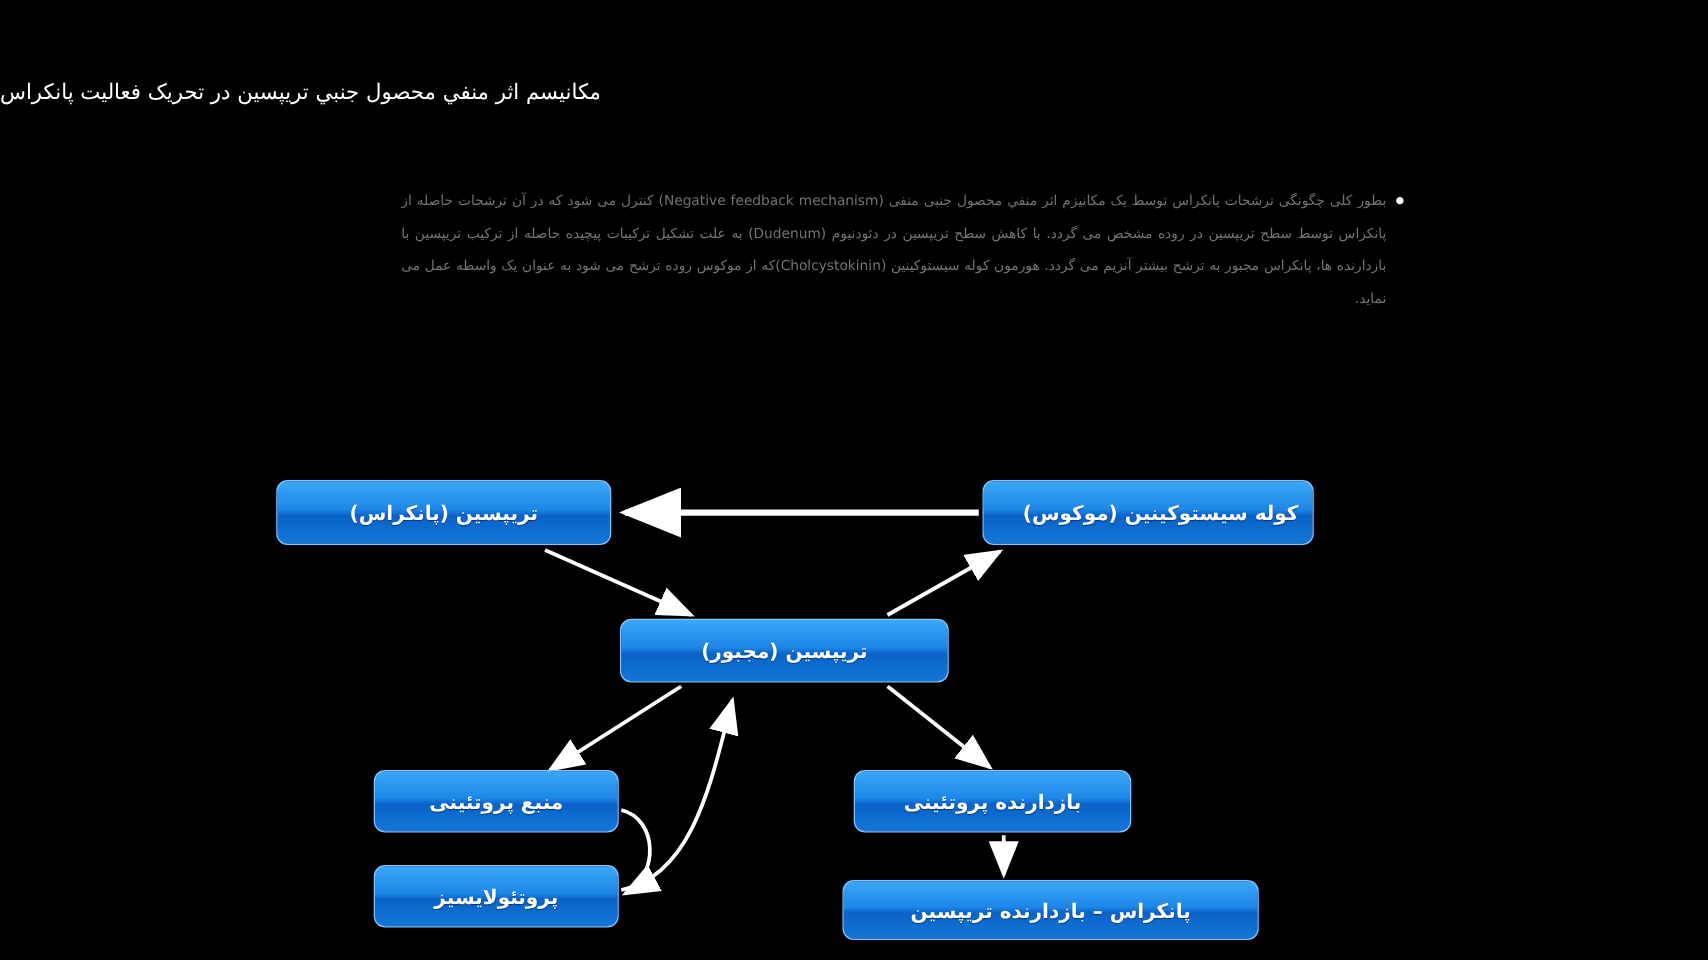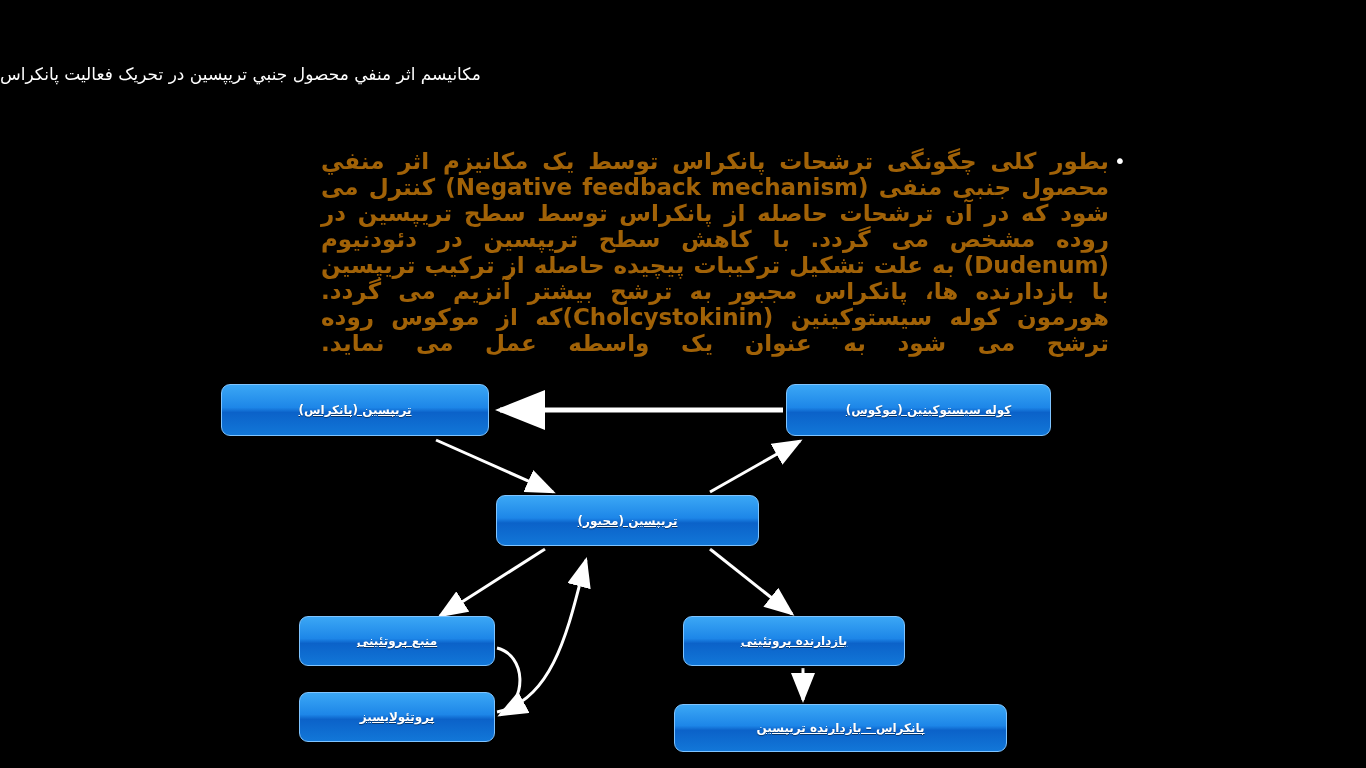--- a/index.html
+++ b/index.html
@@ -46,46 +46,45 @@
   .bullet-dot {
     flex: 0 0 auto;
     width: 22px;
     color: #ffffff;
     font-size: 20px;
     line-height: 26px;
     text-align: center;
   }
   .bullet-text {
     flex: 1 1 auto;
-    color: #a16207;
-    font-size: 23px;
-    font-weight: bold;
+    color: #737373;
+    font-size: 11px;
+    font-weight: normal;
     line-height: 26px;
     text-align: justify;
     text-align-last: justify;
     direction: rtl;
   }
 
   
   .node {
     position: absolute;
     display: flex;
     align-items: center;
     justify-content: center;
     color: #ffffff;
-    font-size: 12px;
+    font-size: 16px;
     font-weight: bold;
     direction: rtl;
     border-radius: 9px;
     border: 1px solid #7fc4ff;
     background: linear-gradient(to bottom, #3ba7f5 0%, #1d86e8 45%, #0b62c9 55%, #1277d8 100%);
     box-shadow: 0 2px 3px rgba(0,0,0,0.6);
     box-sizing: border-box;
     text-shadow: 0 1px 1px rgba(0,0,0,0.45);
-    text-decoration: underline;
   }
 
   #node-trypsin-pancreas { left: 221px; top: 384px;  width: 268px; height: 52px; }
   #node-cck              { left: 786px; top: 384px;  width: 265px; height: 52px; padding-left: 20px; }
   #node-trypsin-gut      { left: 496px; top: 495px;  width: 263px; height: 51px; }
   #node-protein-source   { left: 299px; top: 616px;  width: 196px; height: 50px; }
   #node-proteolysis      { left: 299px; top: 692px;  width: 196px; height: 50px; }
   #node-inhibitor        { left: 683px; top: 616px;  width: 222px; height: 50px; }
   #node-trypsin-inhib    { left: 674px; top: 704px;  width: 333px; height: 48px; }
 

